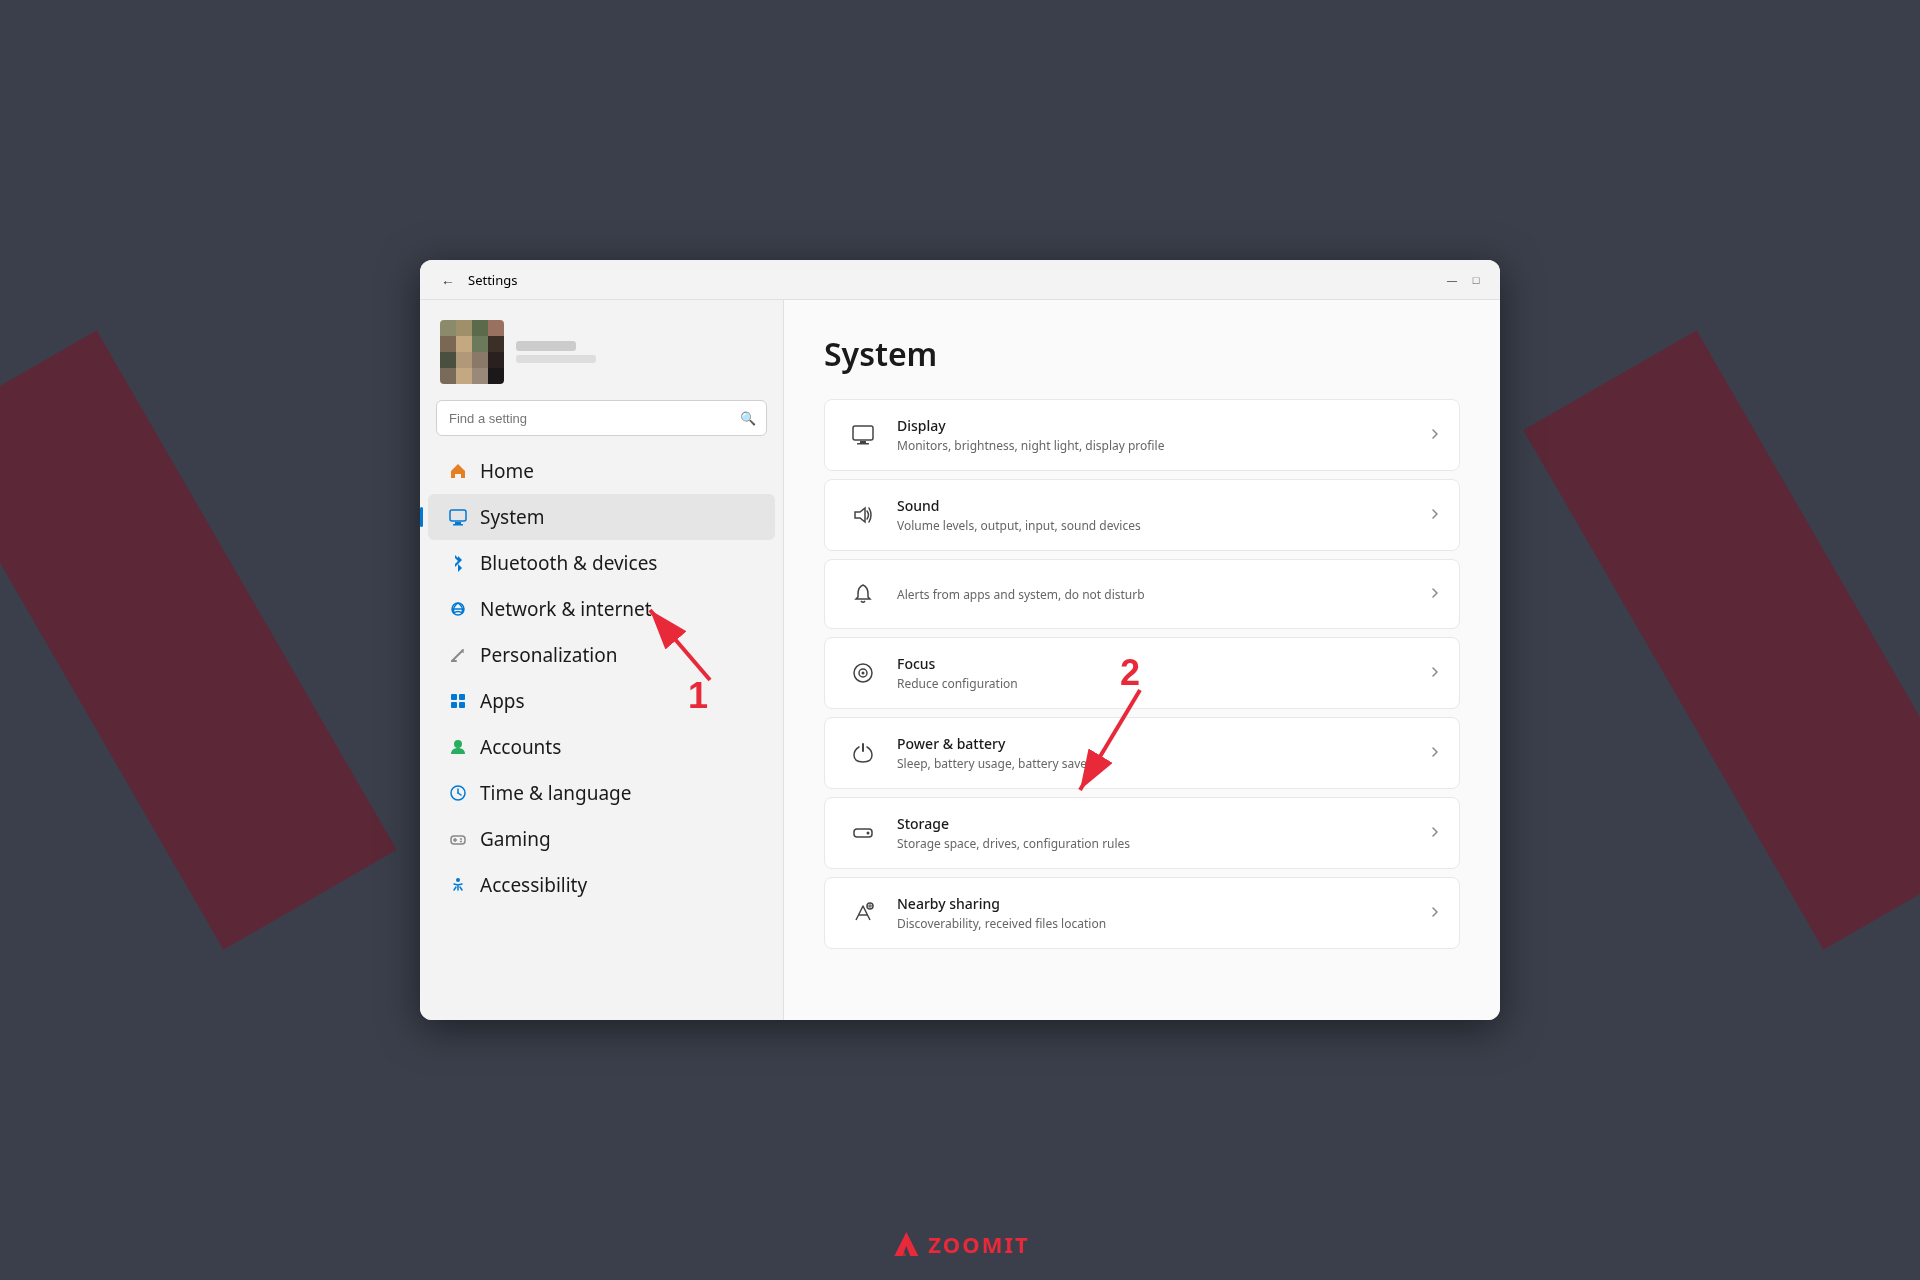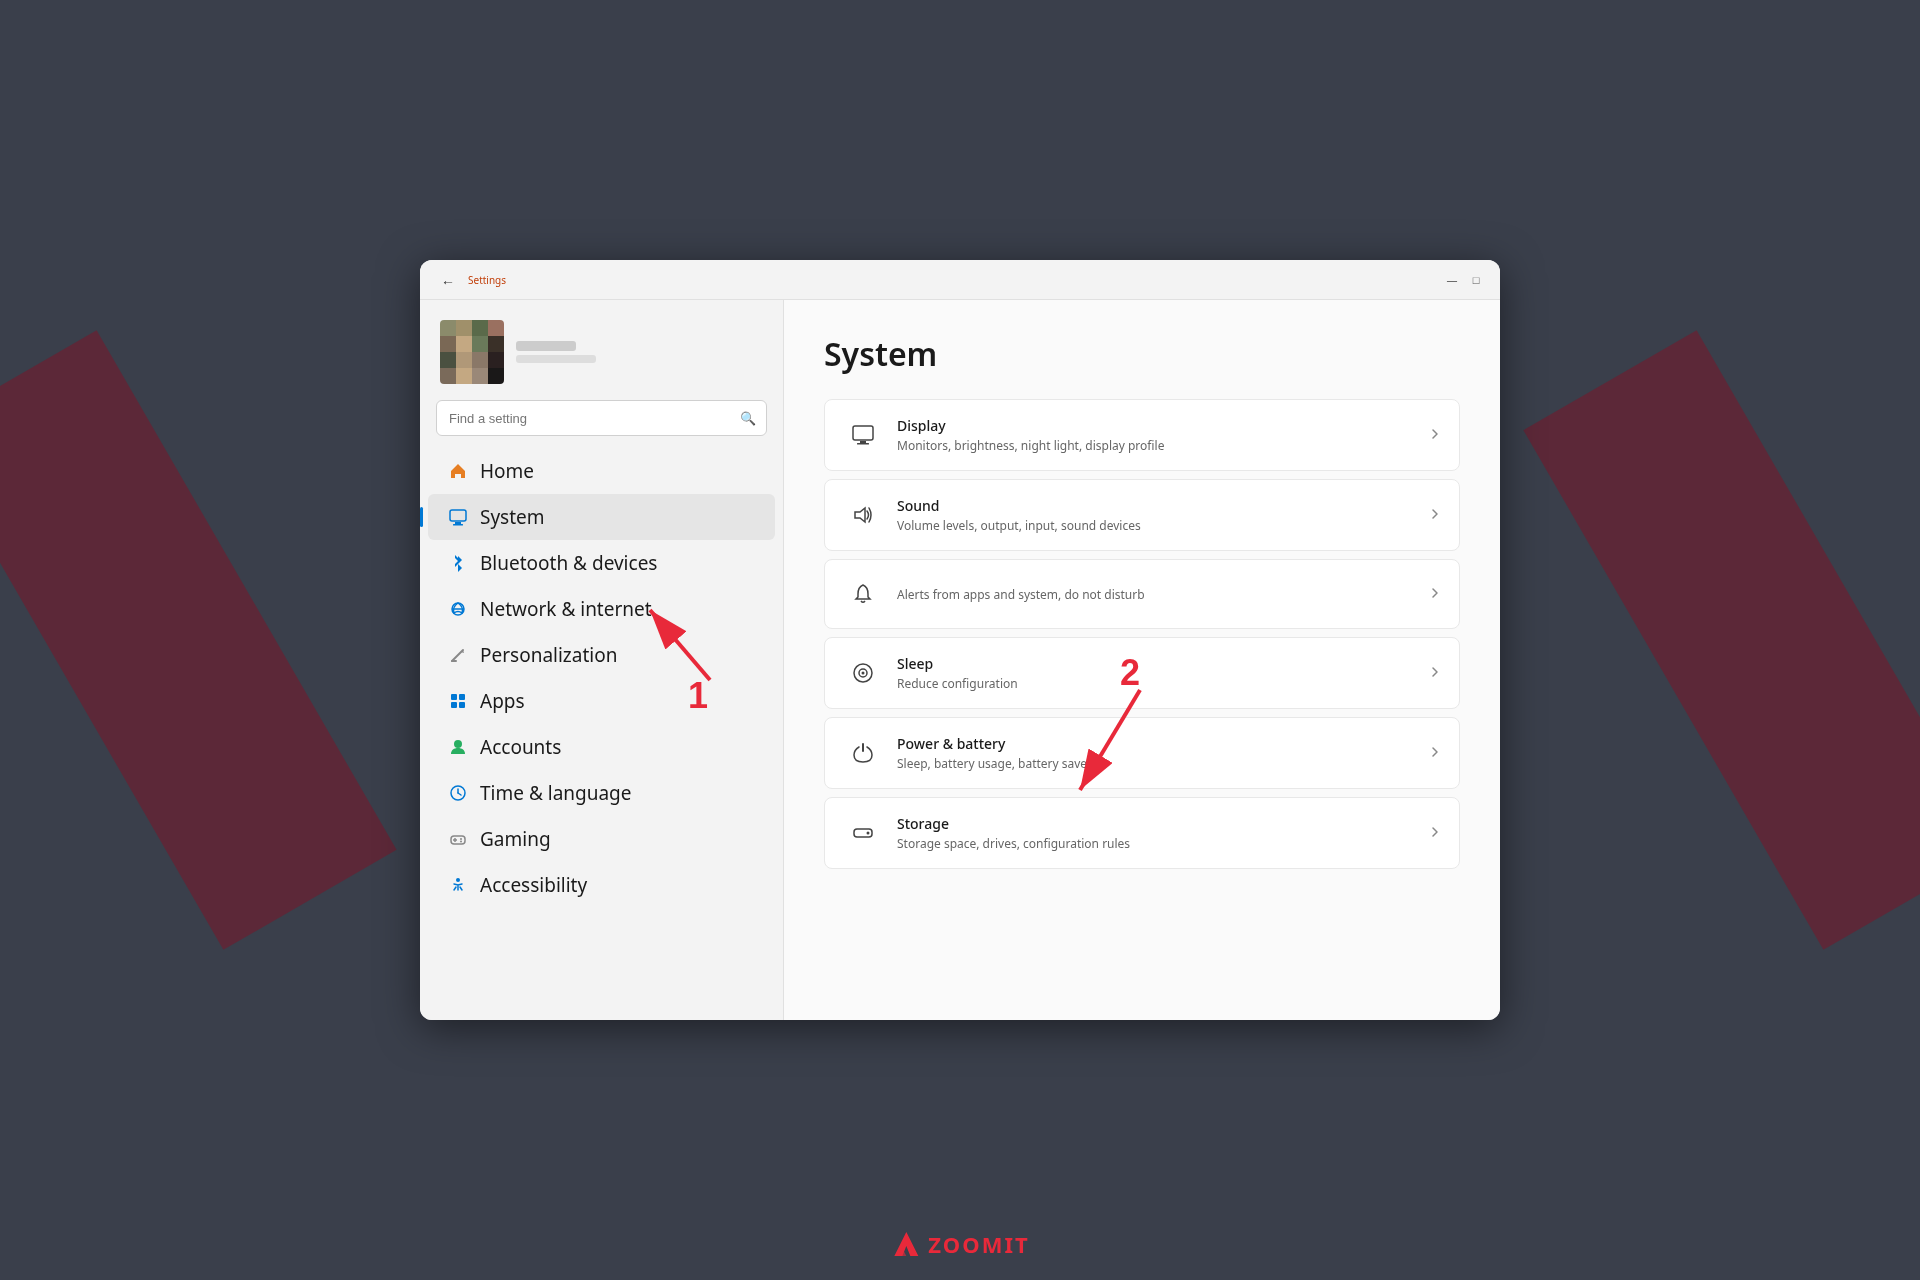--- a/index.html
+++ b/index.html
@@ -64,23 +64,23 @@
       height: 24px;
       display: flex;
       align-items: center;
       justify-content: center;
       cursor: pointer;
       color: #333;
       font-size: 14px;
       margin-right: 8px;
     }
     .title-bar-title {
-      font-size: 10px;
+      font-size: 13px;
       font-weight: 400;
-      color: #c2410c;
+      color: #000000;
     }
     .title-bar-controls {
       margin-left: auto;
       display: flex;
       gap: 8px;
     }
     .title-bar-btn {
       width: 16px;
       height: 16px;
       display: flex;
@@ -529,21 +529,21 @@
           </div>
           <div class="setting-row">
             <div class="setting-row-icon">
               <svg width="22" height="22" viewBox="0 0 22 22">
                 <circle cx="11" cy="11" r="9" fill="none" stroke="#444" stroke-width="1.5"></circle>
                 <circle cx="11" cy="11" r="4" fill="none" stroke="#444" stroke-width="1.5"></circle>
                 <circle cx="11" cy="11" r="1.5" fill="#444"></circle>
               </svg>
             </div>
             <div class="setting-row-text">
-              <div class="setting-row-title">Sleep</div>
+              <div class="setting-row-title">Focus</div>
               <div class="setting-row-desc">Reduce configuration</div>
             </div>
             <div class="setting-row-chevron"><svg width="8" height="12" viewBox="0 0 8 12">
                 <path d="M2 2 L6 6 L2 10" stroke="#888" stroke-width="1.5" fill="none" stroke-linecap="round" stroke-linejoin="round"></path>
               </svg></div>
           </div>
           <div class="setting-row">
             <div class="setting-row-icon">
               <svg width="22" height="22" viewBox="0 0 22 22">
                 <path d="M11 2v7" stroke="#444" stroke-width="2" stroke-linecap="round"></path>
@@ -561,20 +561,38 @@
           <div class="setting-row">
             <div class="setting-row-icon">
               <svg width="22" height="22" viewBox="0 0 22 22">
                 <rect x="2" y="7" width="18" height="8" rx="3" fill="none" stroke="#444" stroke-width="1.5"></rect>
                 <circle cx="16" cy="11" r="1.5" fill="#444"></circle>
               </svg>
             </div>
             <div class="setting-row-text">
               <div class="setting-row-title">Storage</div>
               <div class="setting-row-desc">Storage space, drives, configuration rules</div>
+            </div>
+            <div class="setting-row-chevron"><svg width="8" height="12" viewBox="0 0 8 12">
+                <path d="M2 2 L6 6 L2 10" stroke="#888" stroke-width="1.5" fill="none" stroke-linecap="round" stroke-linejoin="round"></path>
+              </svg></div>
+          </div>
+          <div class="setting-row">
+            <div class="setting-row-icon">
+              <svg width="22" height="22" viewBox="0 0 22 22">
+                <path d="M4 18 L11 4 L18 18" fill="none" stroke="#444" stroke-width="1.5" stroke-linejoin="round"></path>
+                <path d="M7 13 L15 13" stroke="#444" stroke-width="1.5"></path>
+                <circle cx="18" cy="4" r="3" fill="none" stroke="#444" stroke-width="1.5"></circle>
+                <line x1="16" y1="4" x2="20" y2="4" stroke="#444" stroke-width="1"></line>
+                <line x1="18" y1="2" x2="18" y2="6" stroke="#444" stroke-width="1"></line>
+              </svg>
+            </div>
+            <div class="setting-row-text">
+              <div class="setting-row-title">Nearby sharing</div>
+              <div class="setting-row-desc">Discoverability, received files location</div>
             </div>
             <div class="setting-row-chevron"><svg width="8" height="12" viewBox="0 0 8 12">
                 <path d="M2 2 L6 6 L2 10" stroke="#888" stroke-width="1.5" fill="none" stroke-linecap="round" stroke-linejoin="round"></path>
               </svg></div>
           </div>
         </div>
     </div>
 
   </div>
 

